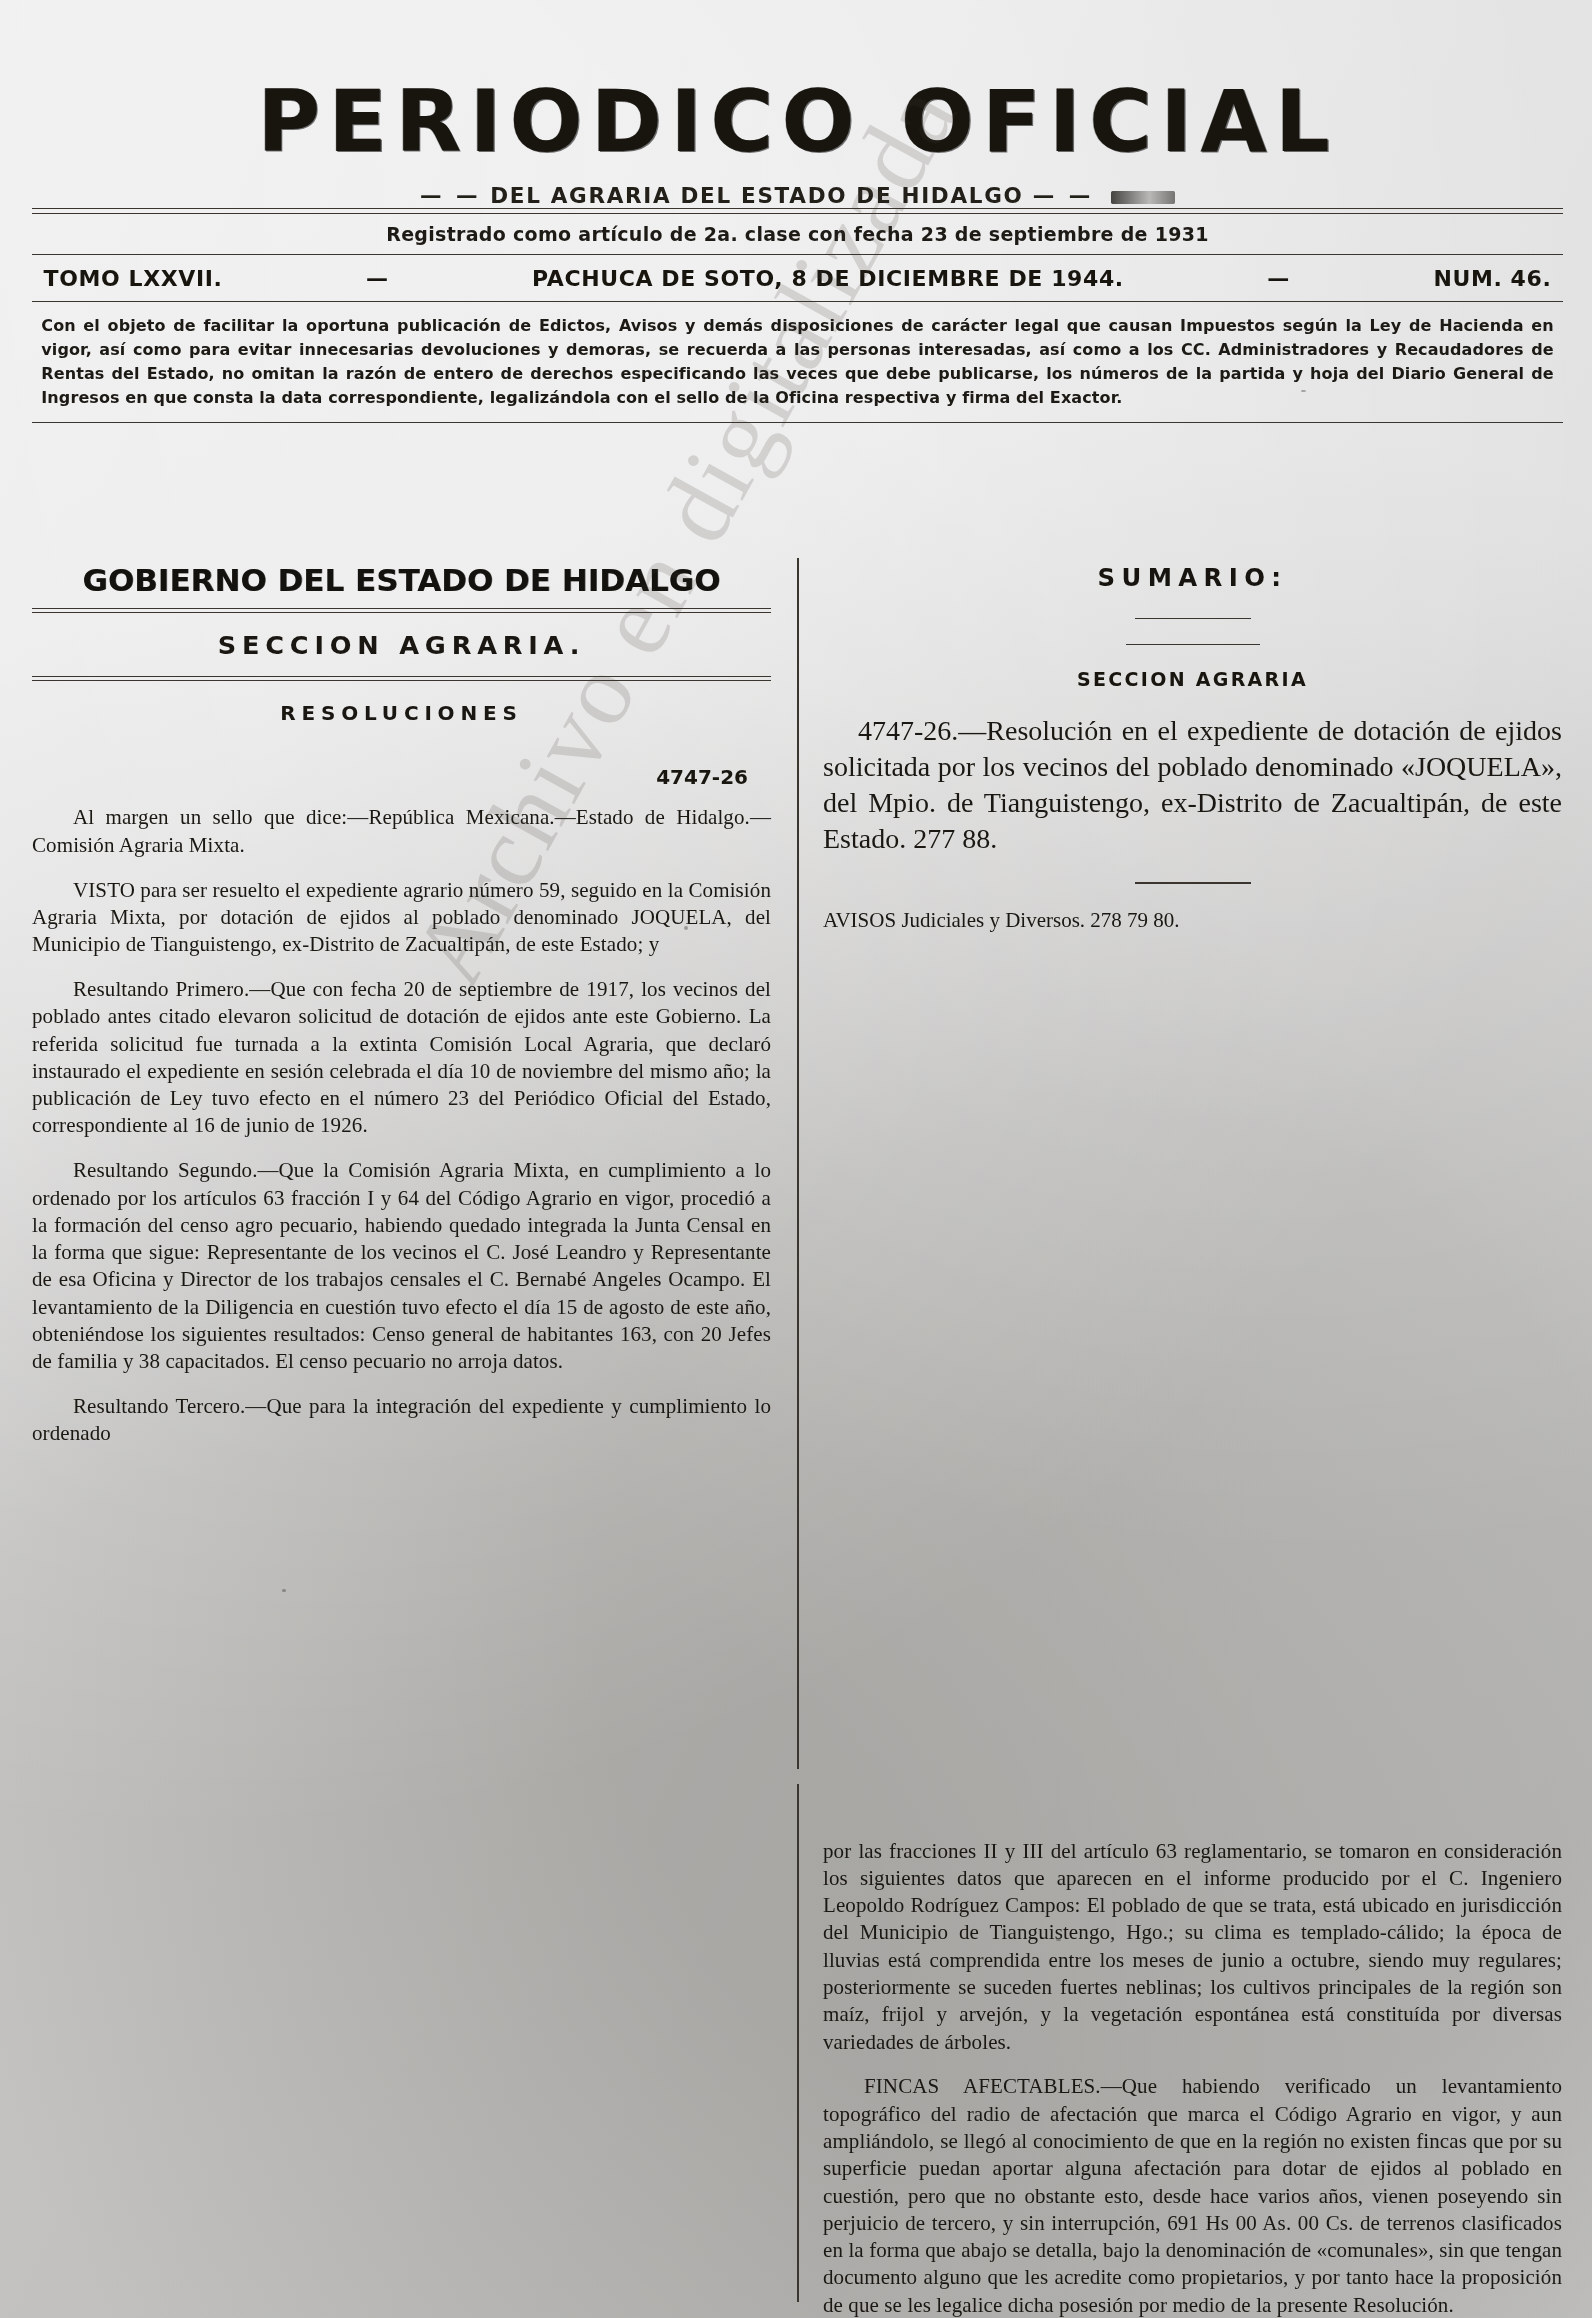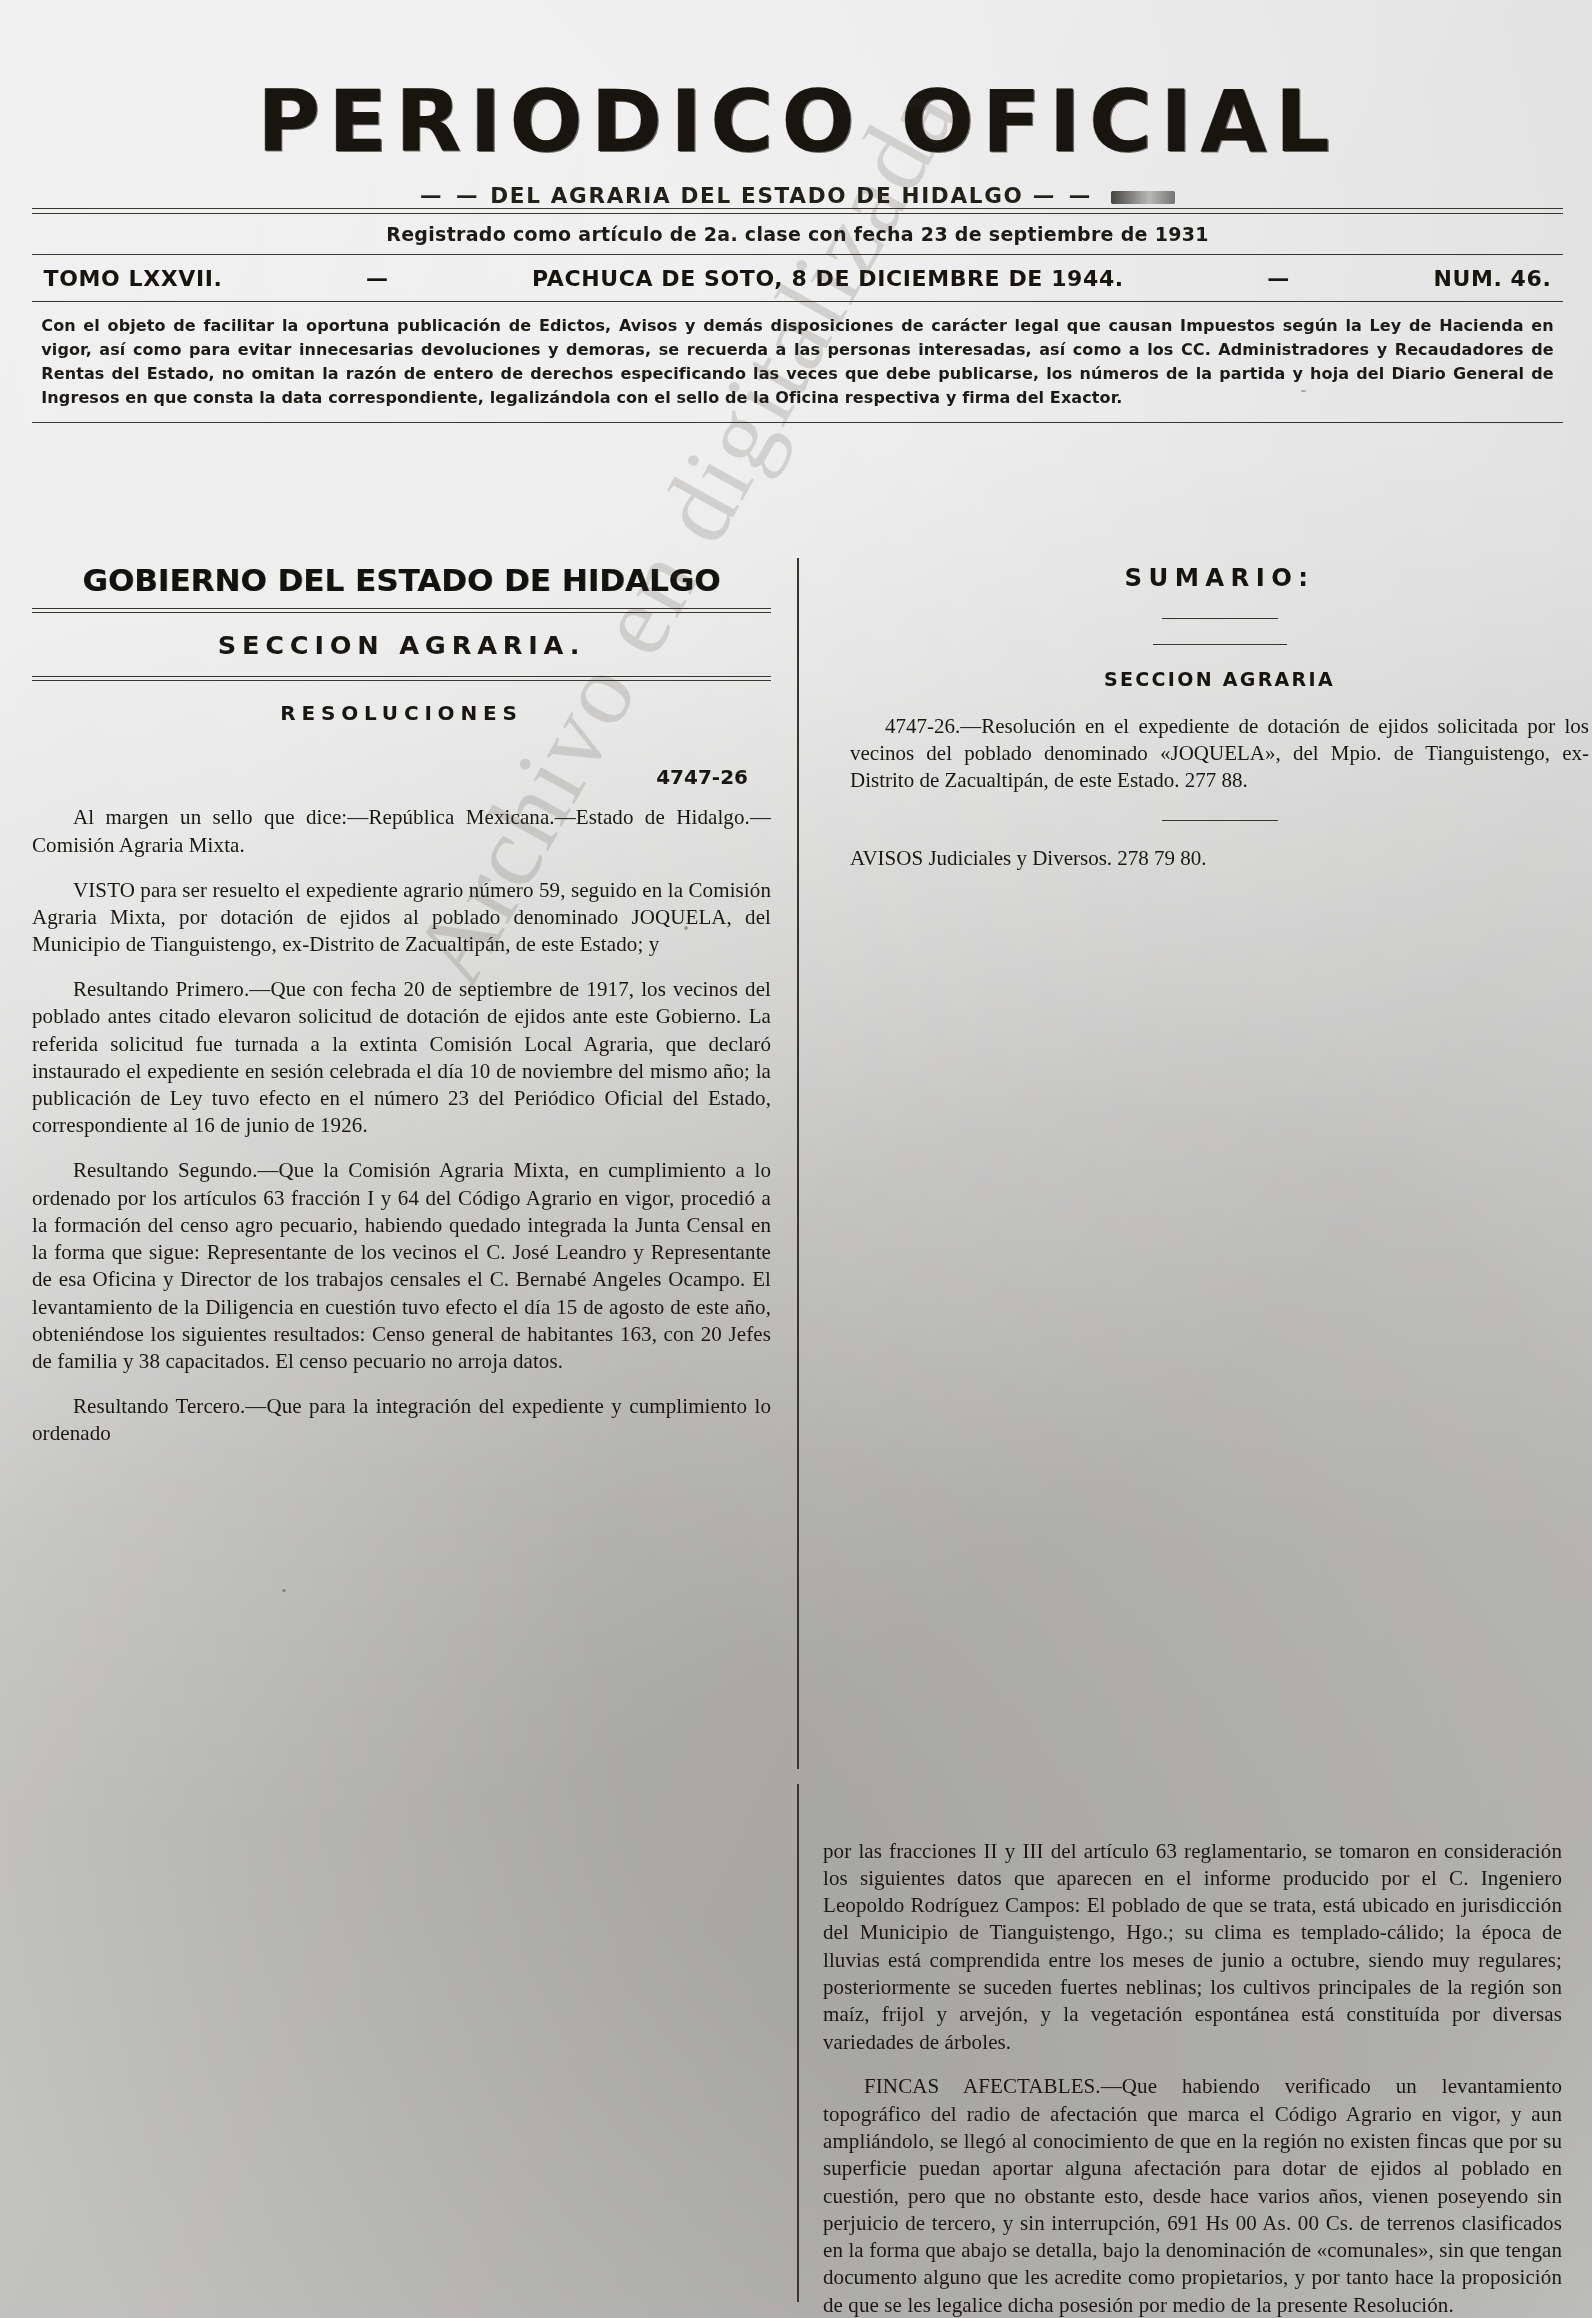--- a/index.html
+++ b/index.html
@@ -129,21 +129,21 @@
     top: 535px;
     width: 1531px;
     height: 1752px;
   }
   .col {
     position: absolute;
     top: 0;
     width: 739px;
   }
   .col-left { left: 0; }
-  .col-right { left: 818px; }
+  .col-right { left: 791px; }
   .vdivider {
     position: absolute;
     left: 765px;
     top: 5.8px;
     width: 1.7px;
     height: 1211px;
     background: #3a362f;
   }
   .vdivider2 {
     position: absolute;
@@ -230,21 +230,21 @@
   .sec-agr-right {
     font-family: "DejaVu Sans", sans-serif;
     font-weight: bold;
     font-size: 19px;
     letter-spacing: 2.3px;
     color: #18150f;
     text-align: center;
   }
   p.sum-entry {
     font-family: "Liberation Serif", serif;
-    font-size: 21px;
+    font-size: 28px;
     line-height: 1.28;
     color: #1b1813;
     text-align: justify;
     margin: 23px 0 0 0;
     text-indent: 35px;
   }
   p.avisos {
     font-family: "Liberation Serif", serif;
     font-size: 21px;
     color: #1b1813;

